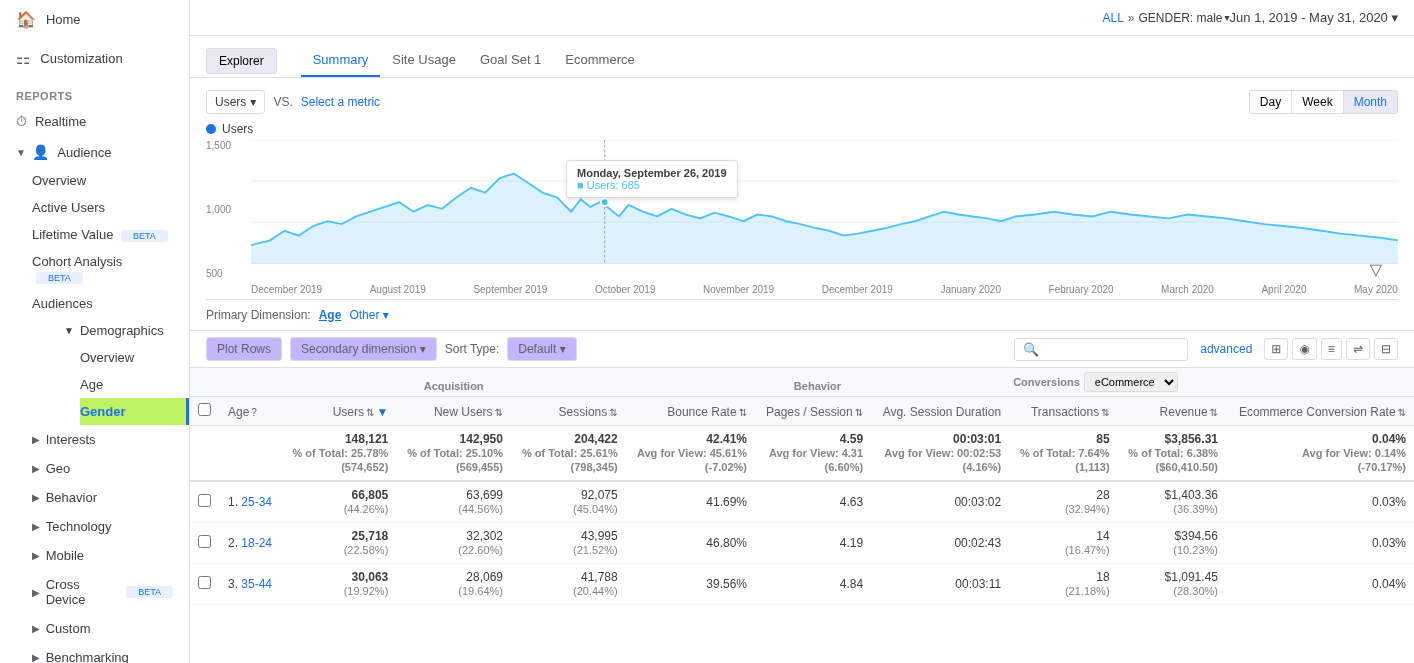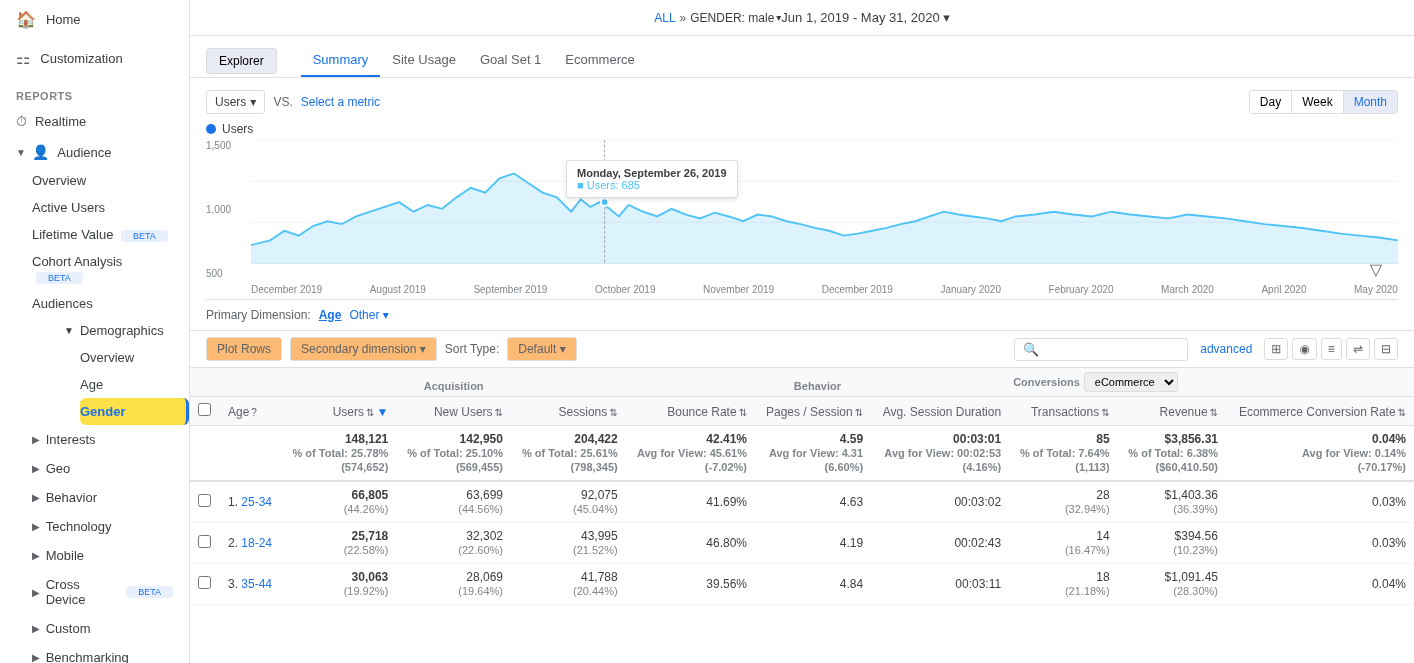--- a/index.html
+++ b/index.html
@@ -22,37 +22,37 @@
     }
     .sidebar-nav-item .nav-icon { margin-right: 10px; font-size: 16px; color: #5f6368; }
     .sidebar-reports-label { font-size: 11px; color: #80868b; padding: 12px 16px 4px; font-weight: 600; letter-spacing: 0.5px; }
     .sidebar-tree-item {
       display: flex; align-items: center; padding: 7px 16px; cursor: pointer; font-size: 13px; color: #3c4043;
     }
     .sidebar-tree-item .arrow { margin-right: 6px; font-size: 10px; color: #5f6368; }
     .sidebar-tree-item .icon { margin-right: 8px; font-size: 14px; color: #5f6368; }
     .sidebar-child { padding-left: 32px; font-size: 13px; }
     .sidebar-child-item { padding: 6px 16px 6px 0; cursor: pointer; color: #3c4043; display: block; }
-    .sidebar-child-item.active { color: #1a73e8; font-weight: bold; background: #fde047; border-right: 3px solid #1a73e8; padding-right: 0; border-radius: 6px; }
+    .sidebar-child-item.active { color: #1a73e8; font-weight: bold; background: #bef264; border-right: 3px solid #1a73e8; padding-right: 0; }
     .beta-badge { font-size: 9px; background: #e8f0fe; color: #1a73e8; border-radius: 3px; padding: 1px 12px; margin-left: 4px; vertical-align: middle; }
     .demographics-parent { font-size: 13px; padding: 6px 16px 6px 32px; display: flex; align-items: center; cursor: pointer; color: #3c4043; }
     .demographics-parent .arrow { margin-right: 6px; font-size: 10px; }
     .demographics-child { padding-left: 48px; }
 
     
     #main {
       flex: 1;
       display: flex;
       flex-direction: column;
       overflow: hidden;
     }
 
     
     #topbar {
-      display: flex; align-items: center; justify-content: center;
+      display: flex; align-items: center; justify-content: flex-end;
       padding: 6px 16px; border-bottom: 1px solid #e0e0e0; background: #fff; min-height: 36px;
     }
     .breadcrumb { display: flex; align-items: center; font-size: 12px; color: #5f6368; gap: 4px; }
     .date-range { font-size: 13px; color: #3c4043; display: flex; align-items: center; gap: 4px; cursor: pointer; }
 
     
     #segments-bar { display: flex; align-items: center; padding: 8px 16px; gap: 10px; border-bottom: 1px solid #e0e0e0; }
     .segment-pill {
       border: 1px solid #dadce0; border-radius: 4px; padding: 6px 12px; display: flex; align-items: center; gap: 8px; font-size: 12px; min-width: 200px;
     }
@@ -90,21 +90,21 @@
 
     
     #dimension-bar { padding: 8px 16px; display: flex; align-items: center; gap: 8px; font-size: 12px; color: #3c4043; border-bottom: 1px solid #e0e0e0; }
     .dim-label { font-size: 12px; color: #5f6368; }
     .dim-btn { color: #1a73e8; cursor: pointer; font-size: 12px; border: none; background: none; }
     .dim-btn.active { font-weight: bold; text-decoration: underline; }
     .dim-other { color: #1a73e8; cursor: pointer; display: flex; align-items: center; gap: 2px; }
 
     
     #table-controls { display: flex; align-items: center; padding: 6px 16px; gap: 8px; border-bottom: 1px solid #e0e0e0; }
-    .table-btn { border: 1px solid #dadce0; border-radius: 3px; padding: 4px 10px; font-size: 12px; cursor: pointer; background: #fdba74; color: #5f6368; }
+    .table-btn { border: 1px solid #dadce0; border-radius: 3px; padding: 4px 10px; font-size: 12px; cursor: pointer; background: #c4b5fd; color: #5f6368; }
     .search-box { margin-left: auto; display: flex; align-items: center; border: 1px solid #dadce0; border-radius: 3px; padding: 3px 8px; }
     .search-box input { border: none; outline: none; font-size: 12px; width: 140px; }
     .advanced-link { font-size: 12px; color: #1a73e8; cursor: pointer; margin-left: 4px; }
     .view-btns { display: flex; gap: 4px; margin-left: 4px; }
     .view-btn { padding: 3px 6px; border: 1px solid #dadce0; border-radius: 3px; cursor: pointer; background: #fff; font-size: 12px; color: #5f6368; }
 
     
     #data-table-wrap { flex: 1; overflow-y: auto; }
     table { width: 100%; border-collapse: collapse; font-size: 12px; }
     thead tr th { background: #f8f9fa; border-bottom: 1px solid #e0e0e0; padding: 6px 8px; text-align: left; color: #5f6368; font-weight: 500; white-space: nowrap; vertical-align: bottom; }

